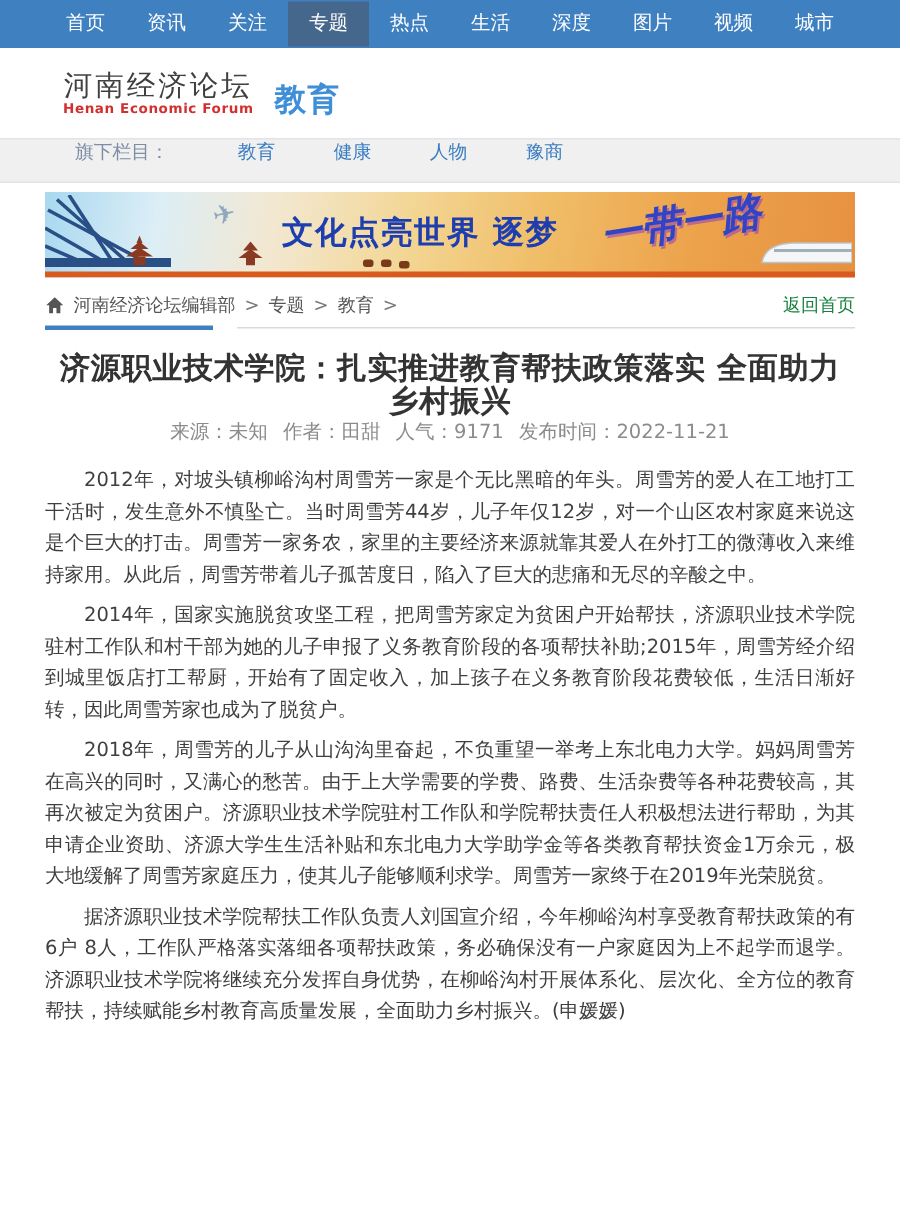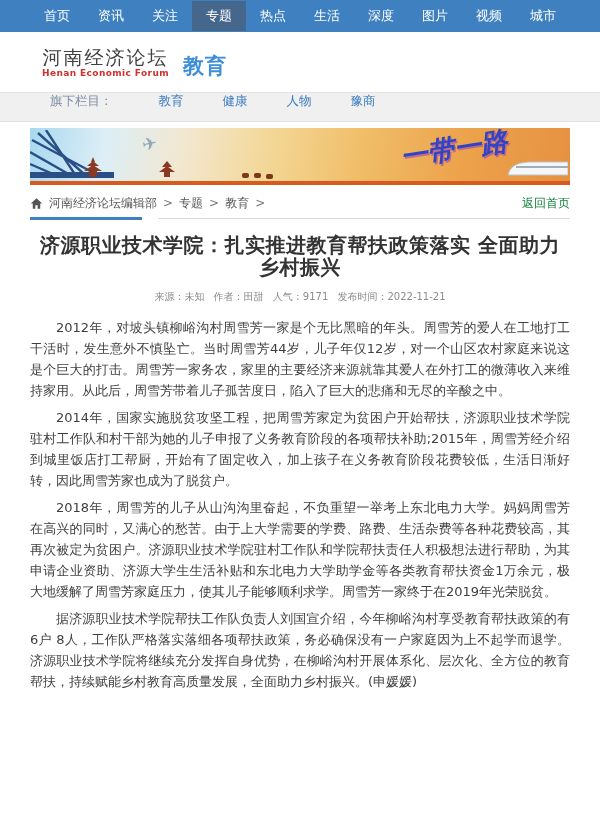--- a/index.html
+++ b/index.html
@@ -143,23 +143,23 @@
   .article-title {
     margin-top: 14px;
     text-align: center;
     font-size: 20px;
     font-weight: bold;
     color: #333333;
     letter-spacing: 0.5px;
     line-height: 22px;
   }
   .article-meta {
-    margin-top: 12px;
+    margin-top: 1px;
     text-align: center;
-    font-size: 10px;
+    font-size: 13px;
     color: #8b8b8b;
   }
   .article-meta span { margin: 0 3px; }
   .abstract {
     margin-top: 12px;
     background: #fbfbfb;
     border: 1px solid #e4e4e4;
     padding: 5px 12px;
     font-size: 11.5px;
     line-height: 20px;
@@ -227,20 +227,21 @@
       </svg>
     </span>
     <span class="bn-pagoda bn-pg2">
       <svg width="18" height="16" viewBox="0 0 18 16">
         <polygon points="9,0 14,6 4,6" fill="#8a3a22"></polygon>
         <polygon points="9,5 17,11 1,11" fill="#8a3a22"></polygon>
         <rect x="6" y="11" width="6" height="5" fill="#8a3a22"></rect>
       </svg>
     </span>
     <span class="bn-camels"></span>
+    <div class="bn-slogan">文化点亮世界 逐梦</div>
     <div class="bn-calli">一带一路</div>
     <span class="bn-train">
       <svg width="62" height="18" viewBox="0 0 62 18">
         <path d="M2,16 Q4,4 22,3 L62,3 L62,16 Z" fill="#f4f6f8" stroke="#b9c4cc" stroke-width="1"></path>
         <path d="M10,8 L62,8" stroke="#9fb0ba" stroke-width="2"></path>
       </svg>
     </span>
     <div class="bn-strip"></div>
   </div>
 

